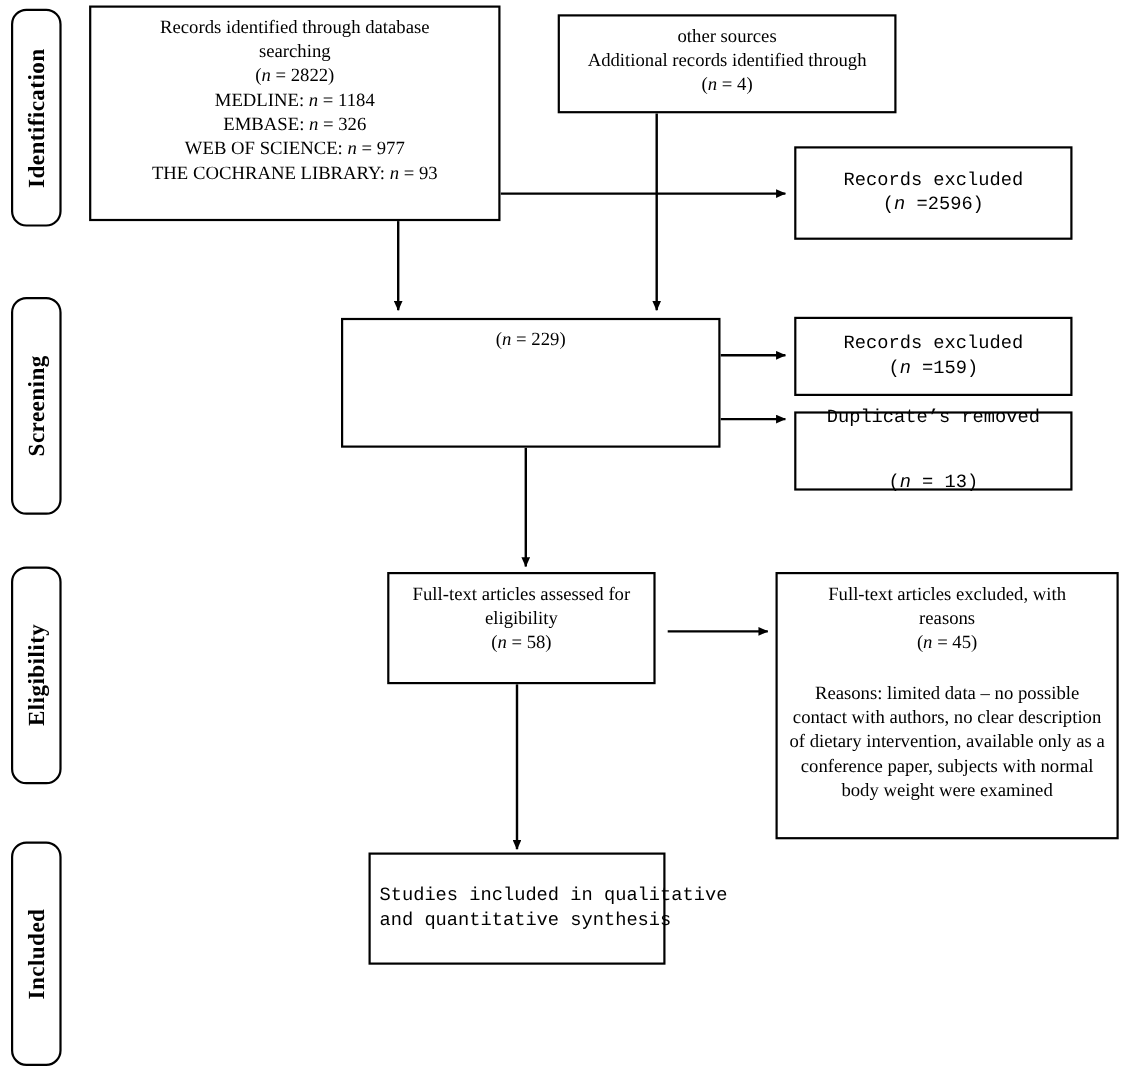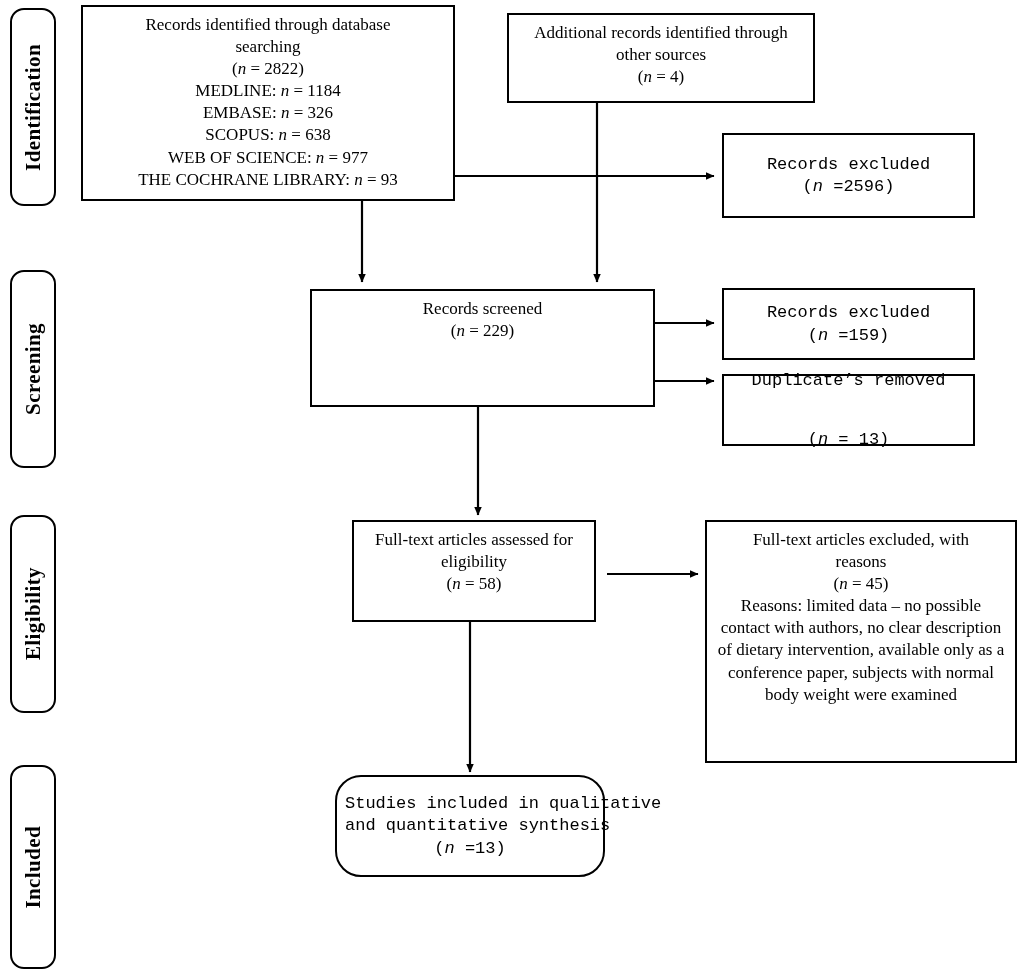--- a/index.html
+++ b/index.html
@@ -54,20 +54,21 @@
     font-size: 17px;
     line-height: 1.30;
     padding: 7px 8px 6px 8px;
   }
   .box .ln {
     display: block;
     white-space: nowrap;
   }
   .box .ln.wrap {
     white-space: normal;
+    margin-top: 24px;
   }
   .ital {
     font-style: italic;
   }
   .box-mid {
     display: flex;
     flex-direction: column;
     justify-content: center;
     font-family: Liberation Mono, monospace;
   }
@@ -132,38 +133,36 @@
   <div class="stage" style="left:10px; top:765px; width:42px; height:200px;">
     <span class="stage-text">Included</span>
   </div>
 
   <div class="box" style="left:81px; top:5px; width:374px; height:196px;">
     <span class="ln">Records identified through database</span>
     <span class="ln">searching</span>
     <span class="ln"><span>(</span><span class="ital">n</span><span> = 2822)</span></span>
     <span class="ln"><span>MEDLINE: </span><span class="ital">n</span><span> = 1184</span></span>
     <span class="ln"><span>EMBASE: </span><span class="ital">n</span><span> = 326</span></span>
-    <span class="ln"><span>SCOPUS: </span><span class="ital">n</span><span> = 638</span></span>
     <span class="ln"><span>WEB OF SCIENCE: </span><span class="ital">n</span><span> = 977</span></span>
     <span class="ln"><span>THE COCHRANE LIBRARY: </span><span class="ital">n</span><span> = 93</span></span>
   </div>
 
   <div class="box" style="left:507px; top:13px; width:308px; height:90px;">
+    <span class="ln">other sources</span>
     <span class="ln">Additional records identified through</span>
-    <span class="ln">other sources</span>
     <span class="ln"><span>(</span><span class="ital">n</span><span> = 4)</span></span>
   </div>
 
   <div class="box box-mid" style="left:722px; top:133px; width:253px; height:85px;">
     <span class="ln">Records excluded</span>
     <span class="ln"><span>(</span><span class="ital">n</span><span> =2596)</span></span>
   </div>
 
   <div class="box" style="left:310px; top:289px; width:345px; height:118px;">
-    <span class="ln">Records screened</span>
     <span class="ln"><span>(</span><span class="ital">n</span><span> = 229)</span></span>
   </div>
 
   <div class="box box-mid" style="left:722px; top:288px; width:253px; height:72px;">
     <span class="ln">Records excluded</span>
     <span class="ln"><span>(</span><span class="ital">n</span><span> =159)</span></span>
   </div>
 
   <div class="box box-mid" style="left:722px; top:374px; width:253px; height:72px;gap:36px;">
     <span class="ln">Duplicate’s removed</span>
@@ -176,19 +175,18 @@
     <span class="ln"><span>(</span><span class="ital">n</span><span> = 58)</span></span>
   </div>
 
   <div class="box" style="left:705px; top:520px; width:312px; height:243px; ">
     <span class="ln">Full-text articles excluded, with</span>
     <span class="ln">reasons</span>
     <span class="ln"><span>(</span><span class="ital">n</span><span> = 45)</span></span>
     <span class="ln wrap">Reasons: limited data – no possible contact with authors, no clear description of dietary intervention, available only as a conference paper, subjects with normal body weight were examined</span>
   </div>
 
-  <div class="box box-mid" style="left:335px; top:775px; width:270px; height:102px;border-radius:26px;">
+  <div class="box box-mid" style="left:335px; top:775px; width:270px; height:102px;">
     <span class="ln">Studies included in qualitative</span>
     <span class="ln">and quantitative synthesis</span>
-    <span class="ln"><span>(</span><span class="ital">n</span><span> =13)</span></span>
   </div>
 
 </div>
 
 </body></html>

